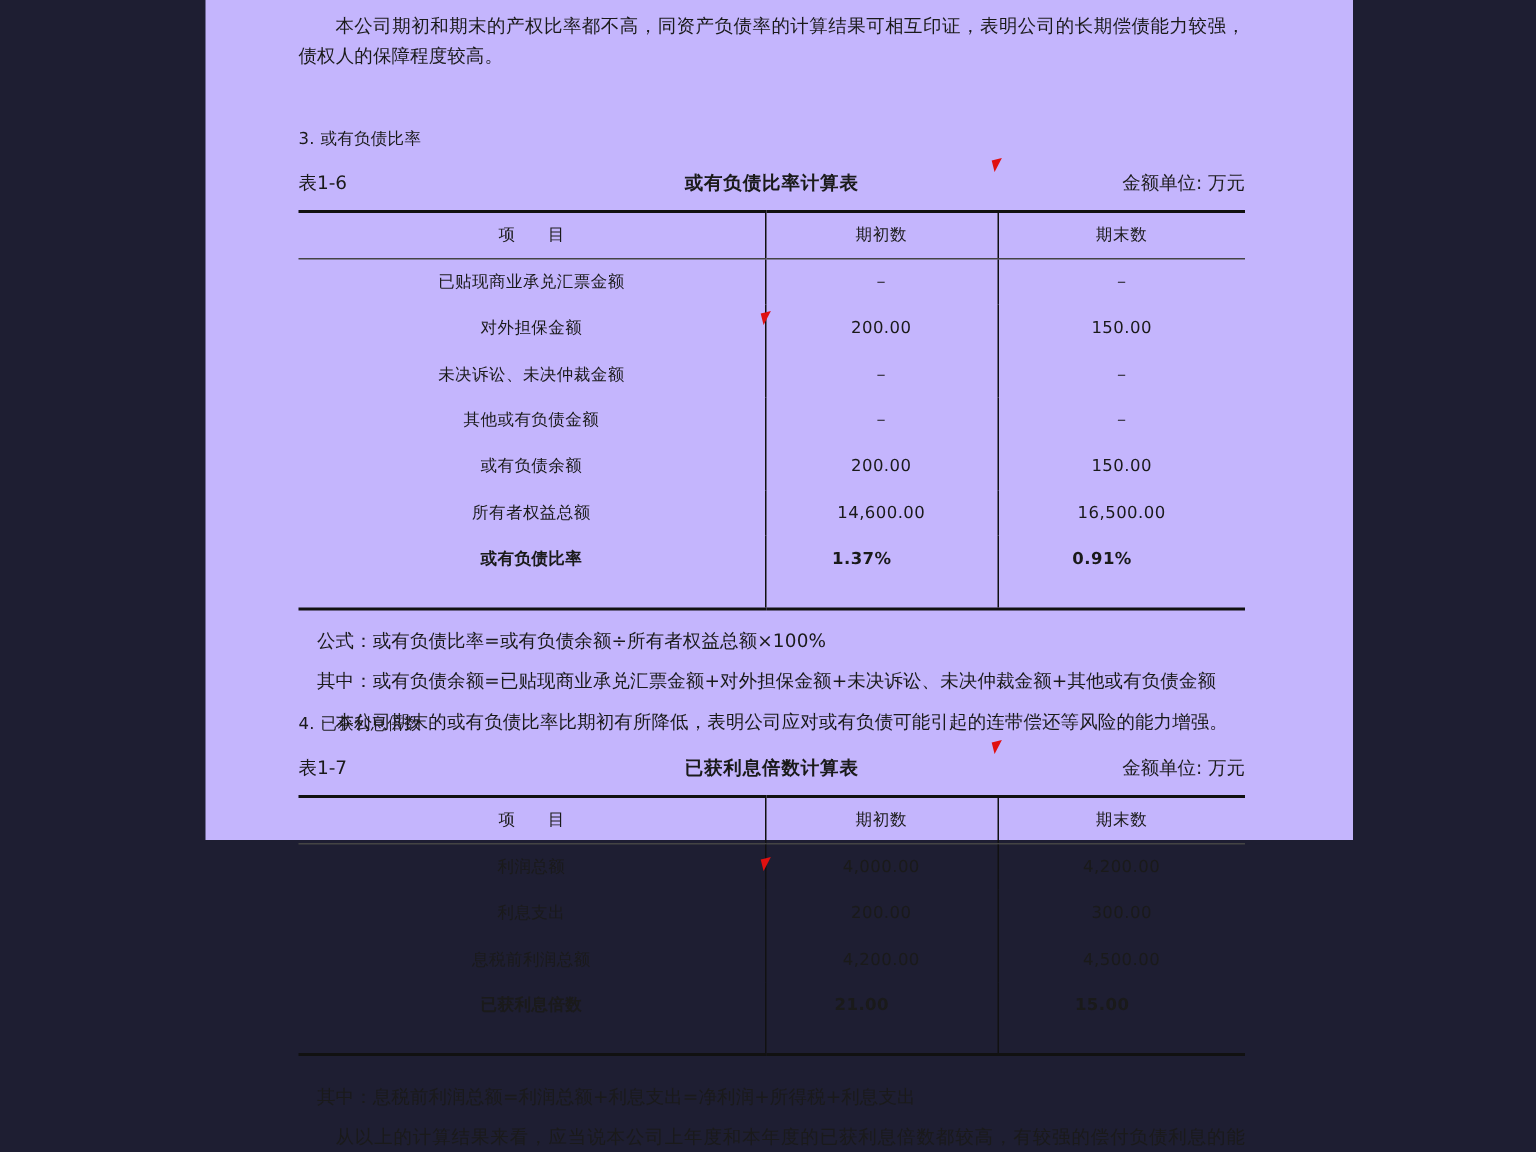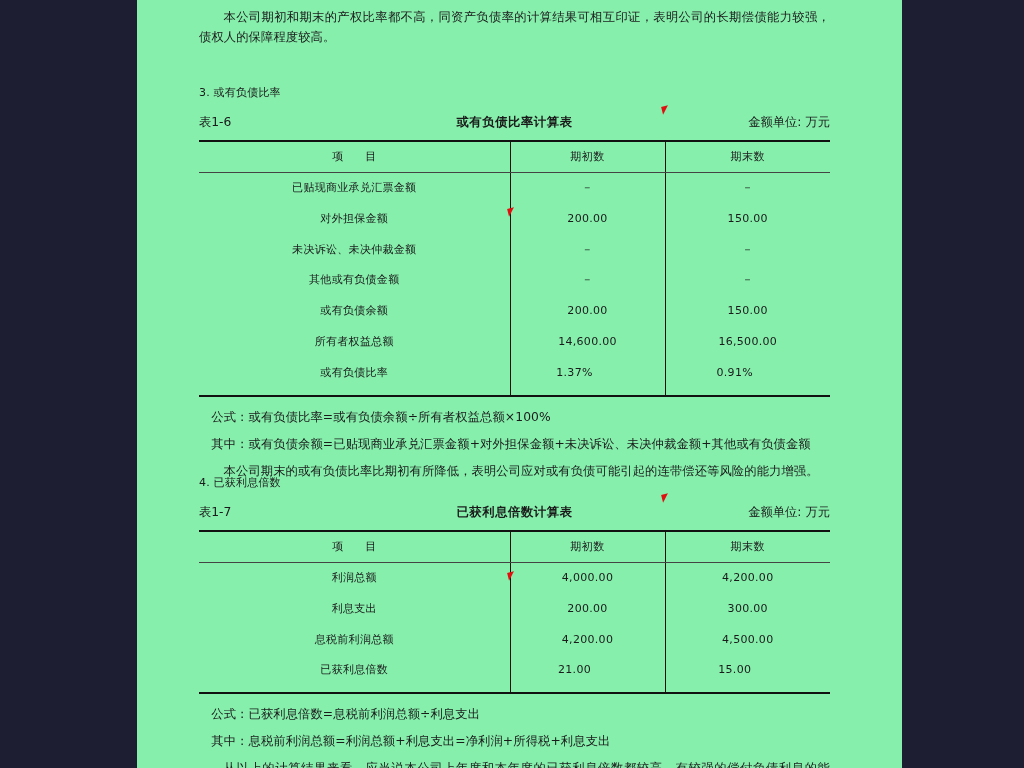--- a/index.html
+++ b/index.html
@@ -11,22 +11,22 @@
     width: 1024px;
     height: 768px;
     overflow: hidden;
     font-family: "DejaVu Sans", "Liberation Sans", sans-serif;
   }
   #page {
     position: absolute;
     left: 137px;
     top: 0;
     width: 765px;
-    height: 768px;
-    background: #86efac;
+    height: 560px;
+    background: #c4b5fd;
     box-sizing: border-box;
     padding: 0;
   }
   .content {
     position: absolute;
     left: 62px;   
     top: 0;
     width: 631px; 
     font-size: 12.3px;
     color: #1a1a1a;
@@ -86,21 +86,21 @@
 
   table.fin tbody td {
     padding: 6.5px 0 6.5px 0;
     text-align: center;
     border: none;
     letter-spacing: 0.3px;
   }
   table.fin tbody td.vcol { border-left: 1.6px solid #111; }
   table.fin tbody td.num { text-align: center; }
   table.fin tbody td.num-right { padding-right: 26px; }
-  table.fin tbody tr:last-child td { padding-bottom: 13px; }
+  table.fin tbody tr:last-child td { padding-bottom: 23px; font-weight: bold; }
   table.fin tfoot td {
     border-top: 2.5px solid #111;
     padding: 0;
     height: 0;
     line-height: 0;
     font-size: 0;
   }
 
   .formula {
     margin: 0;
@@ -247,21 +247,20 @@
       </tbody>
       <tfoot>
         <tr>
           <td></td>
             <td></td>
             <td></td>
         </tr>
       </tfoot>
     </table>
     <div class="spacer-sm"></div>
-    <p class="formula">公式：已获利息倍数=息税前利润总额÷利息支出</p>
     <div class="spacer-xs"></div>
     <p class="formula">其中：息税前利润总额=利润总额+利息支出=净利润+所得税+利息支出</p>
     <div class="spacer-xs"></div>
     <p class="para">从以上的计算结果来看，应当说本公司上年度和本年度的已获利息倍数都较高，有较强的偿付负债利息的能力。进一步还需结合公司往年的情况和行业特点进行判断。</p>
   </div>
 
   <span class="marker" style="left:525px; top:106px;"></span>
   <span class="marker" style="left:371px; top:208px;"></span>
   <span class="marker" style="left:525px; top:494px;"></span>
   <span class="marker" style="left:371px; top:572px;"></span>

